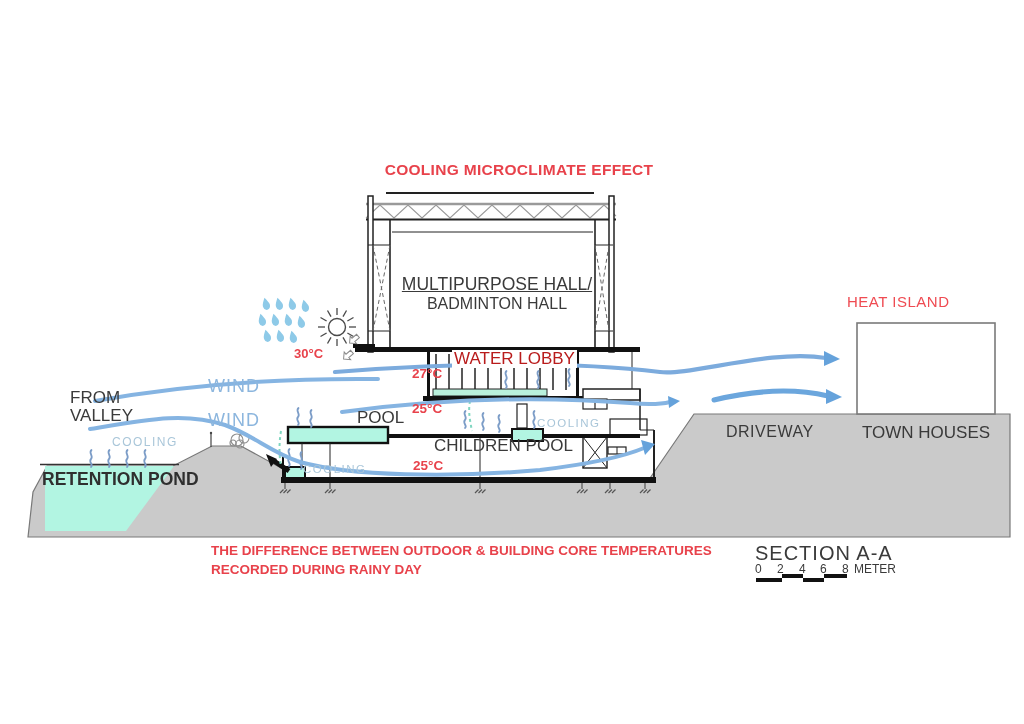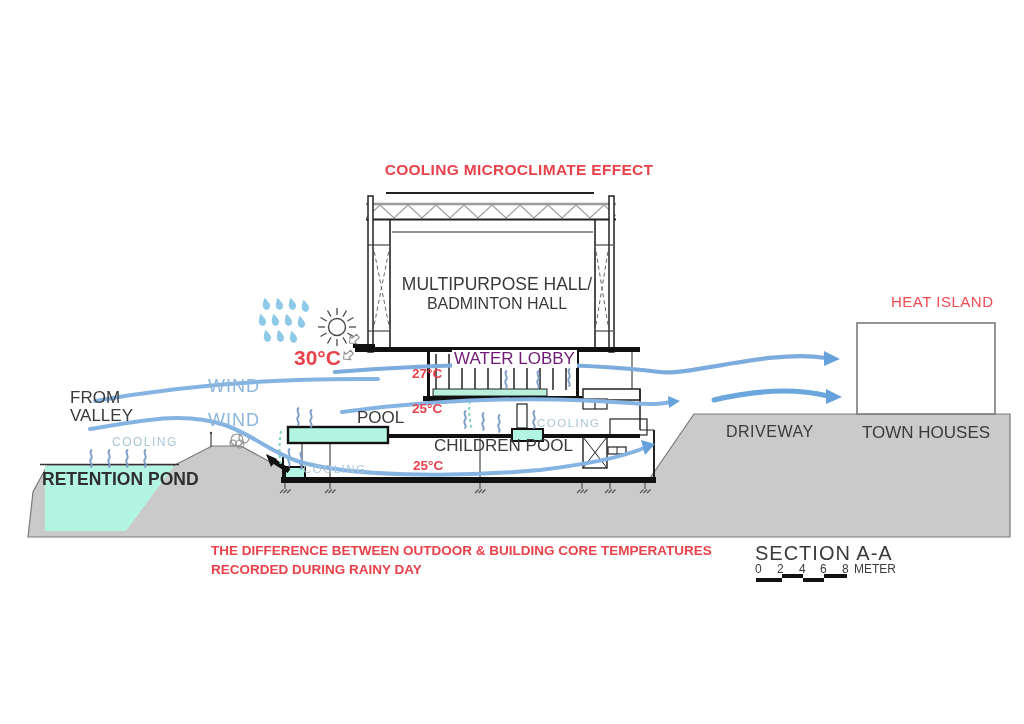--- a/index.html
+++ b/index.html
@@ -215,48 +215,48 @@
   <g fill="#111">
     <rect x="756" y="578" width="26" height="4"></rect>
     <rect x="782" y="574" width="21" height="4"></rect>
     <rect x="803" y="578" width="21" height="4"></rect>
     <rect x="824" y="574" width="23" height="4"></rect>
   </g>
 </svg>
 
 <div class="lbl red ctr" style="left:383px;top:162px;width:272px;font-size:15.5px;letter-spacing:0.3px;">COOLING MICROCLIMATE EFFECT</div>
 
-<div class="lbl ctr" style="left:397px;top:275px;width:200px;font-size:17.5px;">MULTIPURPOSE HALL/</div>
+<div class="lbl ctr" style="left:397px;top:275px;width:200px;font-size:17.5px;text-decoration:underline;">MULTIPURPOSE HALL/</div>
 <div class="lbl ctr" style="left:397px;top:296px;width:200px;font-size:16px;">BADMINTON HALL</div>
 
-<div class="lbl" style="left:452px;top:350px;font-size:17px;background:#fff;padding:0 2px;color:#701a75;">WATER LOBBY</div>
+<div class="lbl" style="left:452px;top:350px;font-size:17px;background:#fff;padding:0 2px;color:#b91c1c;">WATER LOBBY</div>
 
 <div class="lbl" style="left:317px;top:409px;font-size:17px;margin-left:40px;">POOL</div>
 <div class="lbl" style="left:434px;top:437px;font-size:17px;">CHILDREN POOL</div>
 
-<div class="lbl red" style="left:294px;top:347px;font-size:21px;">30°C</div>
+<div class="lbl red" style="left:294px;top:347px;font-size:13px;">30°C</div>
 <div class="lbl red" style="left:412px;top:367px;font-size:13.5px;">27°C</div>
 <div class="lbl red" style="left:412px;top:402px;font-size:13.5px;">25°C</div>
 <div class="lbl red" style="left:413px;top:459px;font-size:13.5px;">25°C</div>
 
 <div class="lbl blue" style="left:208px;top:377px;font-size:18px;letter-spacing:1px;">WIND</div>
 <div class="lbl blue" style="left:208px;top:411px;font-size:18px;letter-spacing:1px;">WIND</div>
 
 <div class="lbl" style="left:70px;top:389px;font-size:17px;">FROM</div>
 <div class="lbl" style="left:70px;top:407px;font-size:17px;">VALLEY</div>
 
 <div class="lbl cool" style="left:112px;top:436px;font-size:12px;">COOLING</div>
 <div class="lbl cool" style="left:537px;top:417px;">COOLING</div>
 <div class="lbl cool" style="left:303px;top:463px;">COOLING</div>
 
 <div class="lbl" style="left:42px;top:470px;font-size:17.5px;color:#2f2f2f;font-weight:bold;">RETENTION POND</div>
 
 <div class="lbl" style="left:726px;top:424px;font-size:16px;letter-spacing:0.5px;">DRIVEWAY</div>
 <div class="lbl ctr" style="left:855px;top:424px;width:142px;font-size:17px;">TOWN HOUSES</div>
-<div class="lbl red" style="left:891px;top:294px;font-size:15px;font-weight:normal;letter-spacing:0.5px;color:#ef4b52;">HEAT ISLAND</div>
+<div class="lbl red" style="left:847px;top:294px;font-size:15px;font-weight:normal;letter-spacing:0.5px;color:#ef4b52;">HEAT ISLAND</div>
 
 <div class="lbl red" style="left:211px;top:544px;font-size:13.5px;">THE DIFFERENCE BETWEEN OUTDOOR &amp; BUILDING CORE TEMPERATURES</div>
 <div class="lbl red" style="left:211px;top:563px;font-size:13.5px;">RECORDED DURING RAINY DAY</div>
 
 <div class="lbl" style="left:755px;top:543px;font-size:20px;letter-spacing:1px;">SECTION A-A</div>
 <div class="lbl" style="left:755px;top:563px;font-size:12px;">
   <span style="position:absolute;left:0;">0</span>
   <span style="position:absolute;left:22px;">2</span>
   <span style="position:absolute;left:44px;">4</span>
   <span style="position:absolute;left:65px;">6</span>

